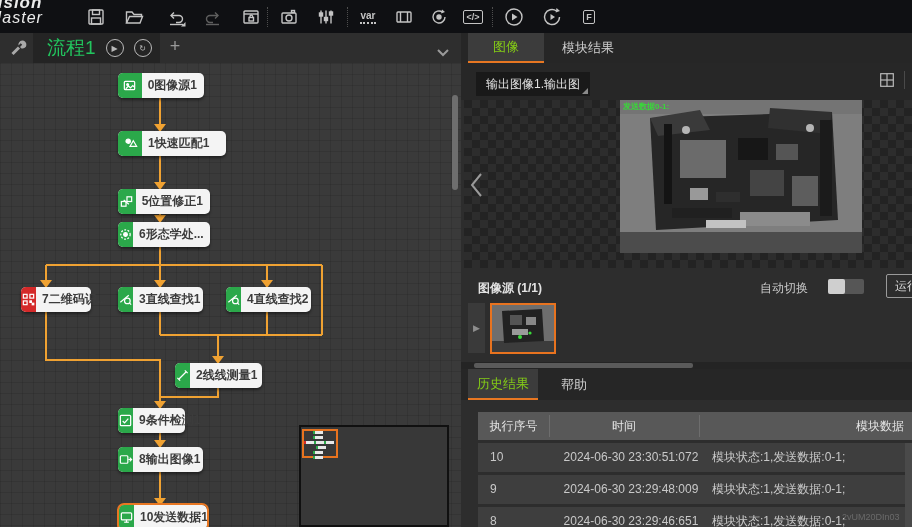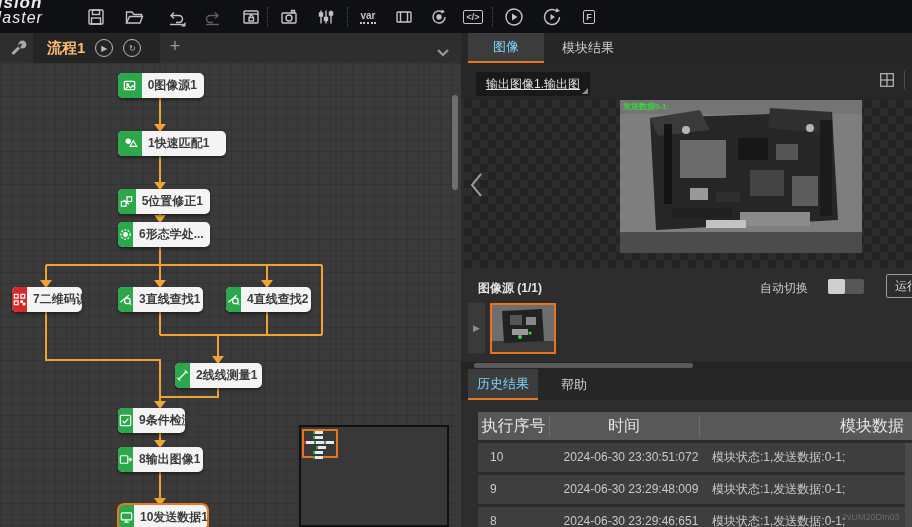--- a/index.html
+++ b/index.html
@@ -16,32 +16,32 @@
   .tbicon { position:absolute; top:6px; width:22px; height:22px; display:flex; align-items:center; justify-content:center; }
   .tbicon svg { width:20px; height:20px; stroke:#c4c4c4; fill:none; stroke-width:1.4; }
   .tbicon.dim svg { stroke:#5f5f5f; }
   .tbicon .boxlabel { font-size:9px; color:#c4c4c4; border:1.4px solid #c4c4c4; border-radius:2px; padding:1px 2px; font-weight:bold; }
   .tbicon .varlabel { font-size:10px; color:#c4c4c4; font-weight:bold; border-bottom:2px dotted #c4c4c4; padding-bottom:1px;text-align:center; }
   .tbsep { position:absolute; top:7px; width:0; height:20px; border-left:1px dotted #4e4e4e; }
 
   
   #flowhdr { left:0; top:33px; width:461px; height:30px; background:#2e2e2e; z-index:20; }
   #flowtab { position:absolute; left:33px; top:0; width:127px; height:30px; background:#242424; display:flex; align-items:center; }
-  #flowtab .lbl { color:#fdba74; font-size:15px; font-weight:bold; margin-left:14px; }
+  #flowtab .lbl { color:#22c55e; font-size:19px; font-weight:normal; margin-left:14px; }
   .circbtn { width:18px; height:18px; border:1.4px solid #b9b9b9; border-radius:50%; margin-left:10px;
     display:flex; align-items:center; justify-content:center; color:#b9b9b9; font-size:8px; }
   #addflow { position:absolute; left:163px; top:3px; color:#9a9a9a; font-size:18px; width:24px; text-align:center; }
   #flowchev { position:absolute; left:436px; top:10px; }
   #wrench { left:8px; top:38px; width:20px; height:20px; }
   #wrench svg { width:20px; height:20px; }
 
   #imgtabs { left:461px; top:33px; width:451px; height:30px; background:#262626; z-index:20; }
   .toptab { position:absolute; top:0; height:30px; display:flex; align-items:center; justify-content:center;
     color:#cfcfcf; font-size:13px; }
-  .toptab.sel { background:#3c3c3c; border-bottom:2px solid #e87722; color:#7dd3fc; }
+  .toptab.sel { background:#3c3c3c; border-bottom:2px solid #e87722; color:#84cc16; }
 
   
   #canvas { left:0; top:63px; width:461px; height:464px; background-color:#3a3a3a;
     background-image:linear-gradient(rgba(0,0,0,0.10) 1px, transparent 1px),
                      linear-gradient(90deg, rgba(0,0,0,0.10) 1px, transparent 1px);
     background-size:11px 11px; overflow:hidden; }
   #wires { left:0; top:0; width:461px; height:464px; }
   .node { position:absolute; height:25px; display:flex; align-items:stretch; background:#f4f4f4;
     border-radius:5px; box-shadow:0 2px 3px rgba(0,0,0,0.45); }
   .node .nicon { width:24px; border-radius:5px 0 0 5px; display:flex; align-items:center; justify-content:center; }
@@ -55,21 +55,21 @@
   #cscroll { left:452px; top:32px; width:6px; height:95px; background:#6e6e6e; border-radius:3px; }
 
   #minimap { left:299px; top:362px; width:150px; height:102px; background:#383838; border:2px solid #101010; }
   #mmview { position:absolute; left:1px; top:2px; width:36px; height:29px; border:2px solid #e8731f; }
   .mmbar { position:absolute; width:10px; height:3px; background:#e8e8e8; border-left:2px solid #2ba84a; }
   .mmbar.r { border-left-color:#d42a2a; }
 
   
   #viewerbar { left:461px; top:63px; width:451px; height:37px; background:#272727; }
   #srcdrop { position:absolute; left:15px; top:9px; height:14px; padding:12px 10px; background:#191919;
-    color:#e3e3e3; font-size:12px; display:flex; align-items:center;text-decoration:underline; }
+    color:#e3e3e3; font-size:12px; display:flex; align-items:center; }
   #srcdrop::after { content:""; position:absolute; right:2px; bottom:2px; border-left:6px solid transparent;
     border-bottom:6px solid #8a8a8a; }
   #gridicon { position:absolute; left:417px; top:8px; }
   #gridicon svg { width:18px; height:18px; stroke:#bdbdbd; fill:none; stroke-width:1.3; }
   #vbarsep { position:absolute; left:443px; top:8px; height:18px; border-left:1px solid #4a4a4a; }
 
   #checker { left:464px; top:100px; width:448px; height:168px; background-color:#232323;
     background-image:linear-gradient(45deg,#2d2d2d 25%,transparent 25%,transparent 75%,#2d2d2d 75%),
                      linear-gradient(45deg,#2d2d2d 25%,transparent 25%,transparent 75%,#2d2d2d 75%);
     background-position:0 0,8px 8px; background-size:16px 16px; }
@@ -92,21 +92,21 @@
   #thumbexp { position:absolute; left:7px; top:3px; width:17px; height:50px; background:#3a3a3a;
     display:flex; align-items:center; justify-content:center; color:#8e8e8e; font-size:9px; }
   #thumb { position:absolute; left:29px; top:3px; width:66px; height:51px; border:2px solid #e8731f; background:#6e6e6e; overflow:hidden; }
 
   #hscroll { left:461px; top:362px; width:451px; height:7px; background:#242424; }
   #hscroll .thumb { position:absolute; left:13px; top:1px; width:219px; height:5px; background:#5a5a5a; border-radius:2px; }
 
   
   #histtabs { left:461px; top:369px; width:451px; height:31px; background:#262626; }
   #table { left:478px; top:412px; width:434px; height:115px; }
-  #thead { position:absolute; left:0; top:0; width:434px; height:28px; background:#585858; color:#e4e4e4; font-size:16px; }
+  #thead { position:absolute; left:0; top:0; width:434px; height:28px; background:#585858; color:#e4e4e4; font-size:12px; }
   .th { position:absolute; top:0; height:28px; line-height:28px; }
   .colsep { position:absolute; top:3px; height:22px; border-left:1px solid #6d6d6d; }
   .trow { position:absolute; left:0; width:434px; height:29px; background:#3e3e3e; color:#c9c9c9; font-size:12px; }
   .trow span { position:absolute; top:0; line-height:29px; white-space:nowrap; }
   .td-seq { left:12px; }
   .td-time { left:78px; width:150px; text-align:center; }
   .td-data { left:234px; }
   #vscroll { left:905px; top:443px; width:7px; height:84px; background:#4a4a4a; }
   #watermark { left:842px; top:512px; color:rgba(255,255,255,0.22); font-size:9px; z-index:9; }
 
@@ -298,21 +298,21 @@
     </div>
     <div class="node green" style="left:118px; top:159px; width:92px">
       <span class="nicon">
           <svg viewBox="0 0 16 16">
             <circle cx="8" cy="8" r="5" stroke-dasharray="2 1.6"></circle>
             <circle cx="8" cy="8" r="2" fill="#fff"></circle>
           </svg>
         </span>
       <span class="nlabel">6形态学处...</span>
     </div>
-    <div class="node red" style="left:12px; top:224px; width:70px">
+    <div class="node red" style="left:21px; top:224px; width:70px">
       <span class="nicon">
           <svg viewBox="0 0 16 16">
             <rect x="2.5" y="2.5" width="4" height="4"></rect>
             <rect x="9.5" y="2.5" width="4" height="4"></rect>
             <rect x="2.5" y="9.5" width="4" height="4"></rect>
             <rect x="9.5" y="9.5" width="1.6" height="1.6" fill="#fff"></rect>
             <rect x="12" y="12" width="1.6" height="1.6" fill="#fff"></rect>
           </svg>
         </span>
       <span class="nlabel">7二维码识...</span>

